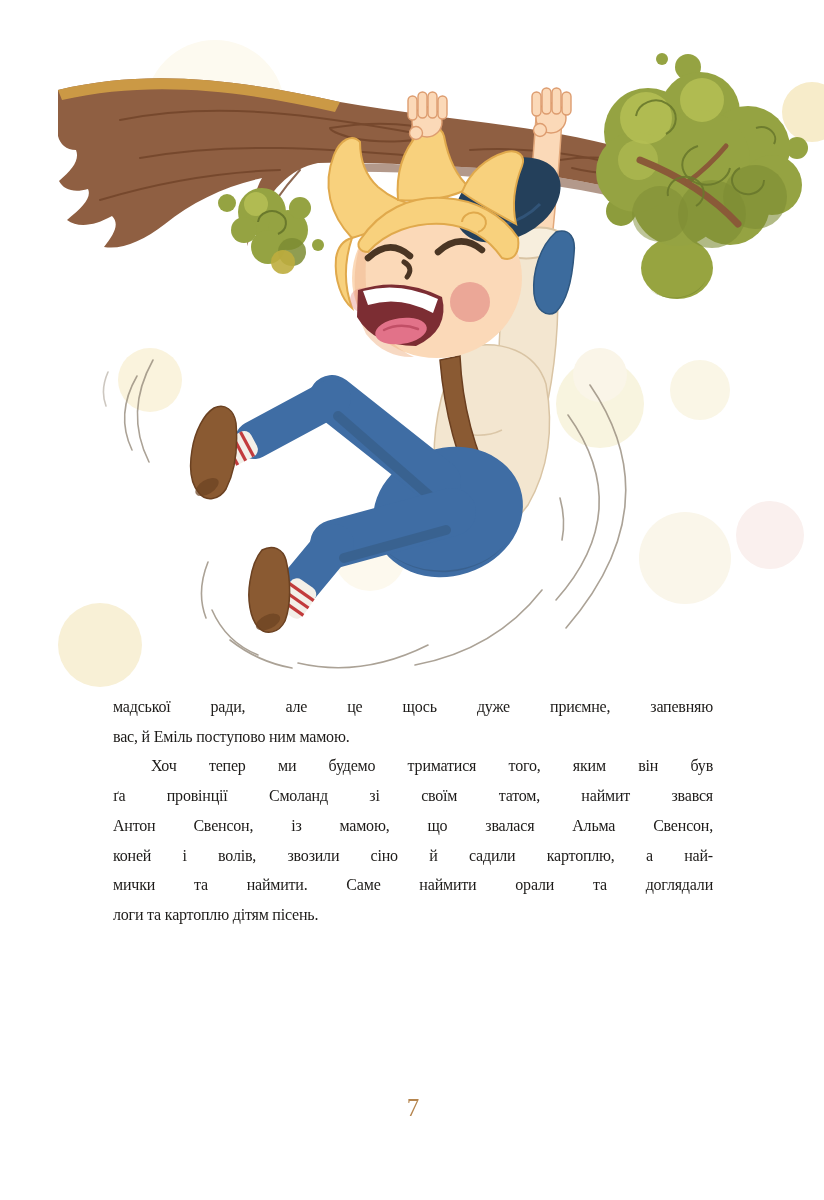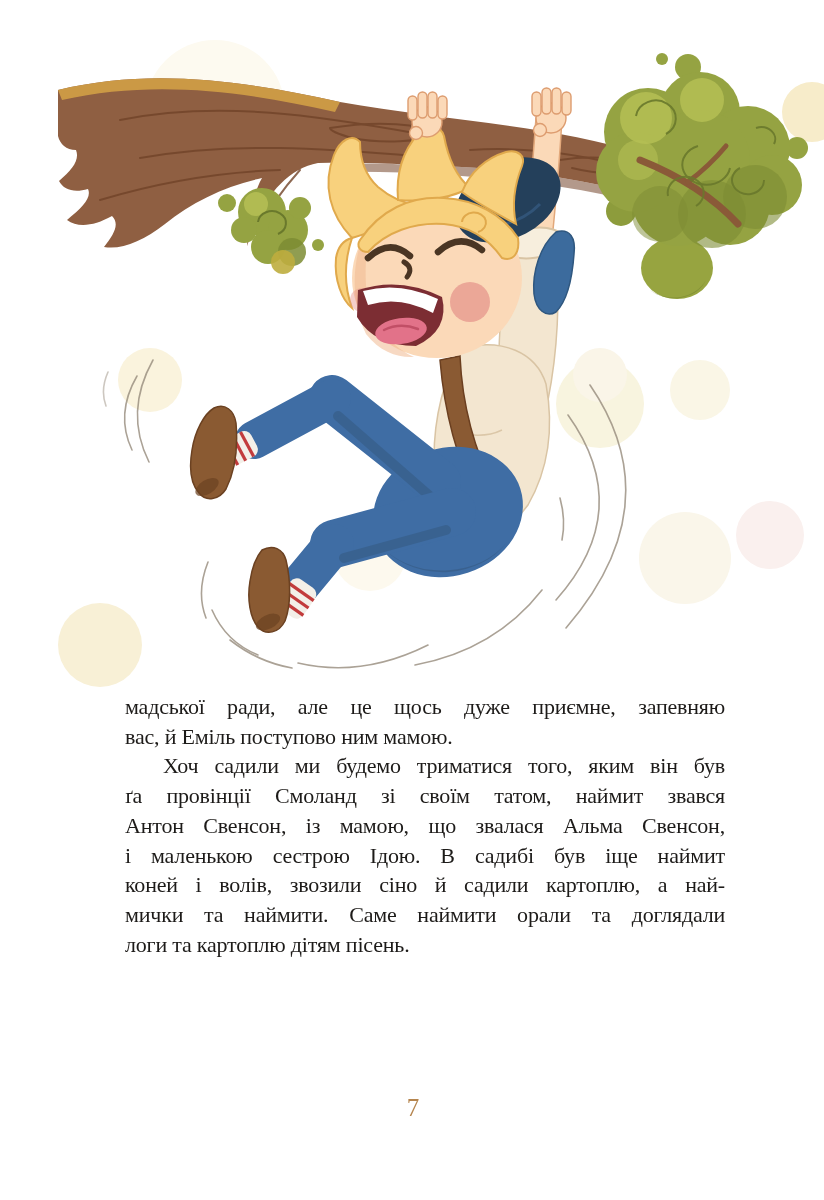--- a/index.html
+++ b/index.html
@@ -1,20 +1,20 @@
 <!DOCTYPE html>
 <html><head>
 <meta charset="utf-8">
 <style>
   html,body{margin:0;padding:0;background:#ffffff;}
   .page{position:relative;width:824px;height:1200px;background:#ffffff;overflow:hidden;
         font-family:"Liberation Serif","DejaVu Serif",serif;}
   .illustration{position:absolute;left:0;top:0;width:824px;height:692px;}
   .text-block{position:absolute;left:113px;top:692px;width:600px;color:#1d1b19;
-              font-size:22px;line-height:29.72px;margin-left:12px;}
+              font-size:16px;line-height:29.72px;}
   .text-line{white-space:nowrap;letter-spacing:-0.2px;}
   .text-line.j{white-space:normal;text-align:justify;text-align-last:justify;}
   .text-line.ind{padding-left:38px;}
   .page-number{position:absolute;left:113px;top:1094px;width:600px;text-align:center;
                color:#b5854e;font-size:25px;}
 </style>
 </head>
 <body>
 
 <div class="page">
@@ -220,24 +220,23 @@
         <rect x="552" y="88" width="9" height="26" rx="4.5"></rect>
         <rect x="562" y="92" width="9" height="23" rx="4.5"></rect>
         <circle cx="540" cy="130" r="6.5"></circle>
       </g>
     </g>
   </svg>
 
   <main class="text-block" id="text-lines">
       <div class="text-line j">мадської ради, але це щось дуже приємне, запевняю</div>
       <div class="text-line">вас, й Еміль поступово ним мамою.</div>
-      <div class="text-line j ind">Хоч садили ми будемо триматися того, яким він був</div>
+      <div class="text-line j ind">Хоч тепер ми будемо триматися того, яким він був</div>
       <div class="text-line j">ґа провінції Смоланд зі своїм татом, наймит звався</div>
       <div class="text-line j">Антон Свенсон, із мамою, що звалася Альма Свенсон,</div>
-      <div class="text-line j">і маленькою сестрою Ідою. В садибі був іще наймит</div>
       <div class="text-line j">коней і волів, звозили сіно й садили картоплю, а най-</div>
       <div class="text-line j">мички та наймити. Саме наймити орали та доглядали</div>
       <div class="text-line">логи та картоплю дітям пісень.</div>
     </main>
 
   <div class="page-number">7</div>
 
 </div>
 
 </body></html>

